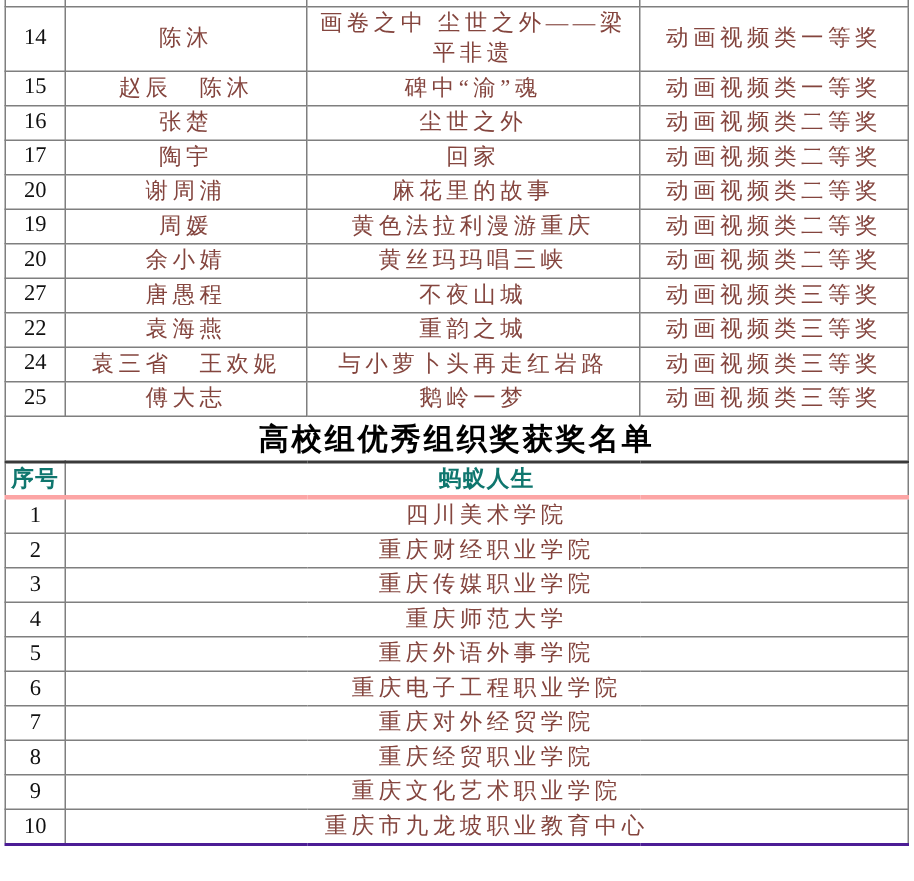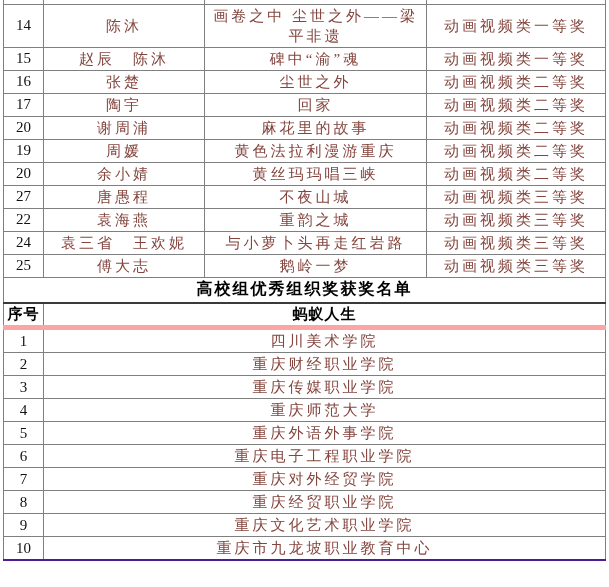--- a/index.html
+++ b/index.html
@@ -41,34 +41,34 @@
     font-size: 15px;
     line-height: 20px;
     letter-spacing: 3px;
     color: #84453e;
     font-family: "Liberation Serif", "DejaVu Serif", serif;
   }
   tr.section-title-row td {
     height: 26px;
     font-family: "Liberation Sans", sans-serif;
     font-weight: bold;
-    font-size: 16px;
+    font-size: 20px;
     letter-spacing: 2px;
     color: #000000;
     border-top: 1px solid #595959;
     border-bottom: 2px solid #3a3a3a;
   }
   tr.cols-header-row td {
     height: 24px;
     font-family: "Liberation Sans", sans-serif;
     font-weight: bold;
     font-size: 15px;
     letter-spacing: 1px;
-    color: #000000;
-    border-bottom: 5px solid #fca5a5;
+    color: #0f766e;
+    border-bottom: 3px solid #fca5a5;
   }
   #org-body tr:last-child td {
     border-bottom: 2px solid #4c1d95;
   }
 </style>
 </head>
 <body>
 
 <div class="page">
   <table class="doc-table">

